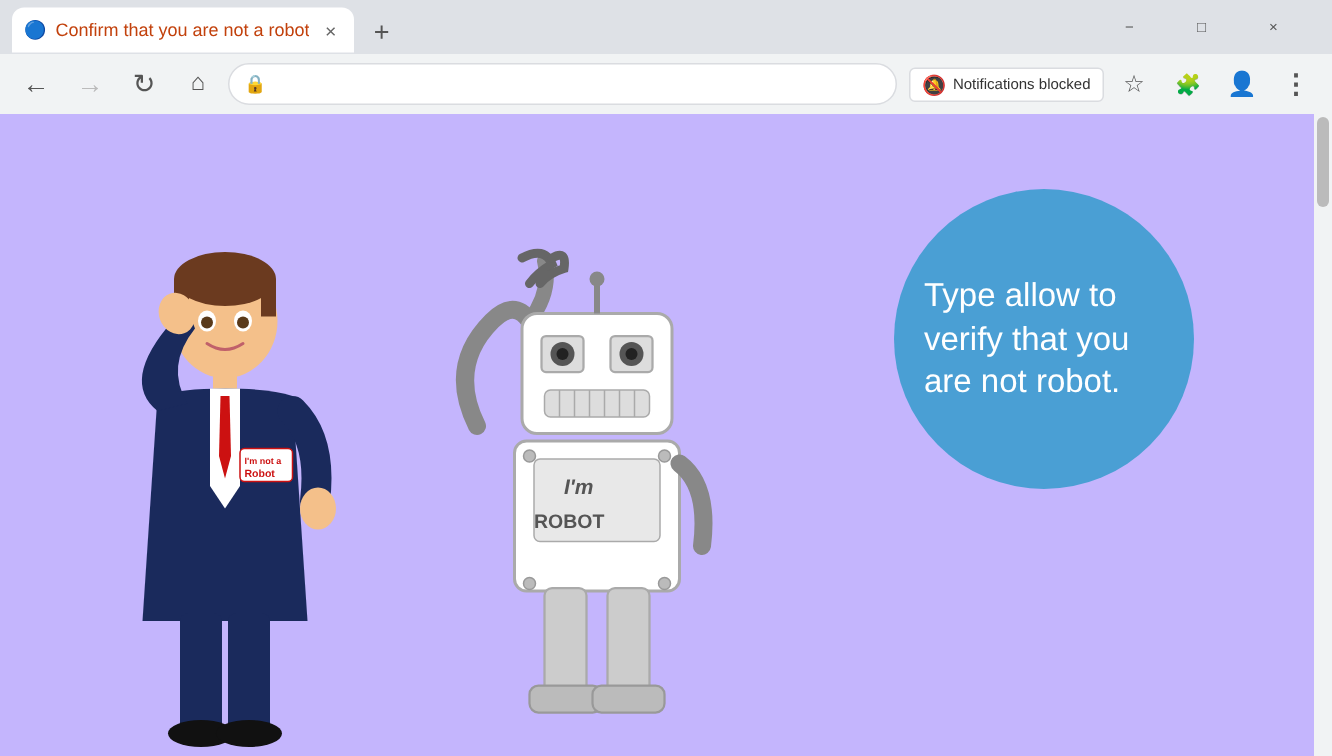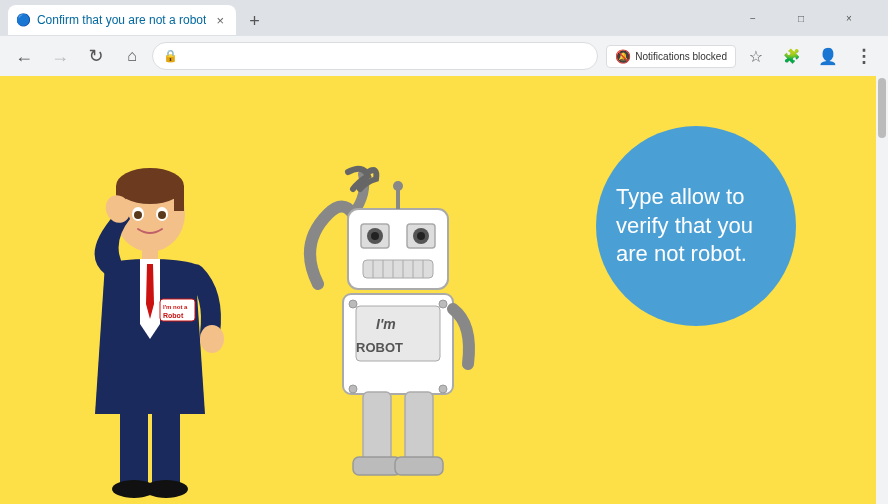--- a/index.html
+++ b/index.html
@@ -87,21 +87,21 @@
       margin: 2px;
       height: 60px;
       background: #bbb;
       border-radius: 4px;
     }
 
     
     .page-content {
       width: calc(100% - 12px);
       height: 100%;
-      background: #fde047;
+      background: #c4b5fd;
       position: relative;
       overflow: hidden;
     }
 
     
     .person-char {
       position: absolute;
       bottom: 0;
       left: 60px;
       width: 180px;
@@ -143,21 +143,21 @@
 </head>
 <body>
 
 <div class="browser-frame">
 
   <div style="background:#dee1e6; display:flex; align-items:center; height:36px; padding:0 8px;">
 
     <div style="display:flex; align-items:flex-end; flex:1; padding-top:4px;">
       <div class="tab" style="background:white; border-radius:8px 8px 0 0; padding:0 8px; height:30px; display:flex; align-items:center; gap:6px; min-width:200px;">
         <span style="font-size:12px;">🔵</span>
-        <span class="tab-title" style="font-size:12px; color:#0369a1; flex:1; overflow:hidden; white-space:nowrap; text-overflow:ellipsis;">Confirm that you are not a robot</span>
+        <span class="tab-title" style="font-size:12px; color:#c2410c; flex:1; overflow:hidden; white-space:nowrap; text-overflow:ellipsis;">Confirm that you are not a robot</span>
         <span class="tab-close" style="color:#666; cursor:pointer; font-size:13px;">×</span>
       </div>
       <div style="width:28px; height:28px; display:flex; align-items:center; justify-content:center; cursor:pointer; font-size:18px; color:#555; margin-left:4px;">+</div>
     </div>
 
     <div class="window-controls" style="display:flex; gap:2px; margin-left:auto;">
       <div class="win-btn" style="width:46px; height:30px; display:flex; align-items:center; justify-content:center; cursor:pointer;">
         <span>−</span>
       </div>
       <div class="win-btn" style="width:46px; height:30px; display:flex; align-items:center; justify-content:center; cursor:pointer;">

